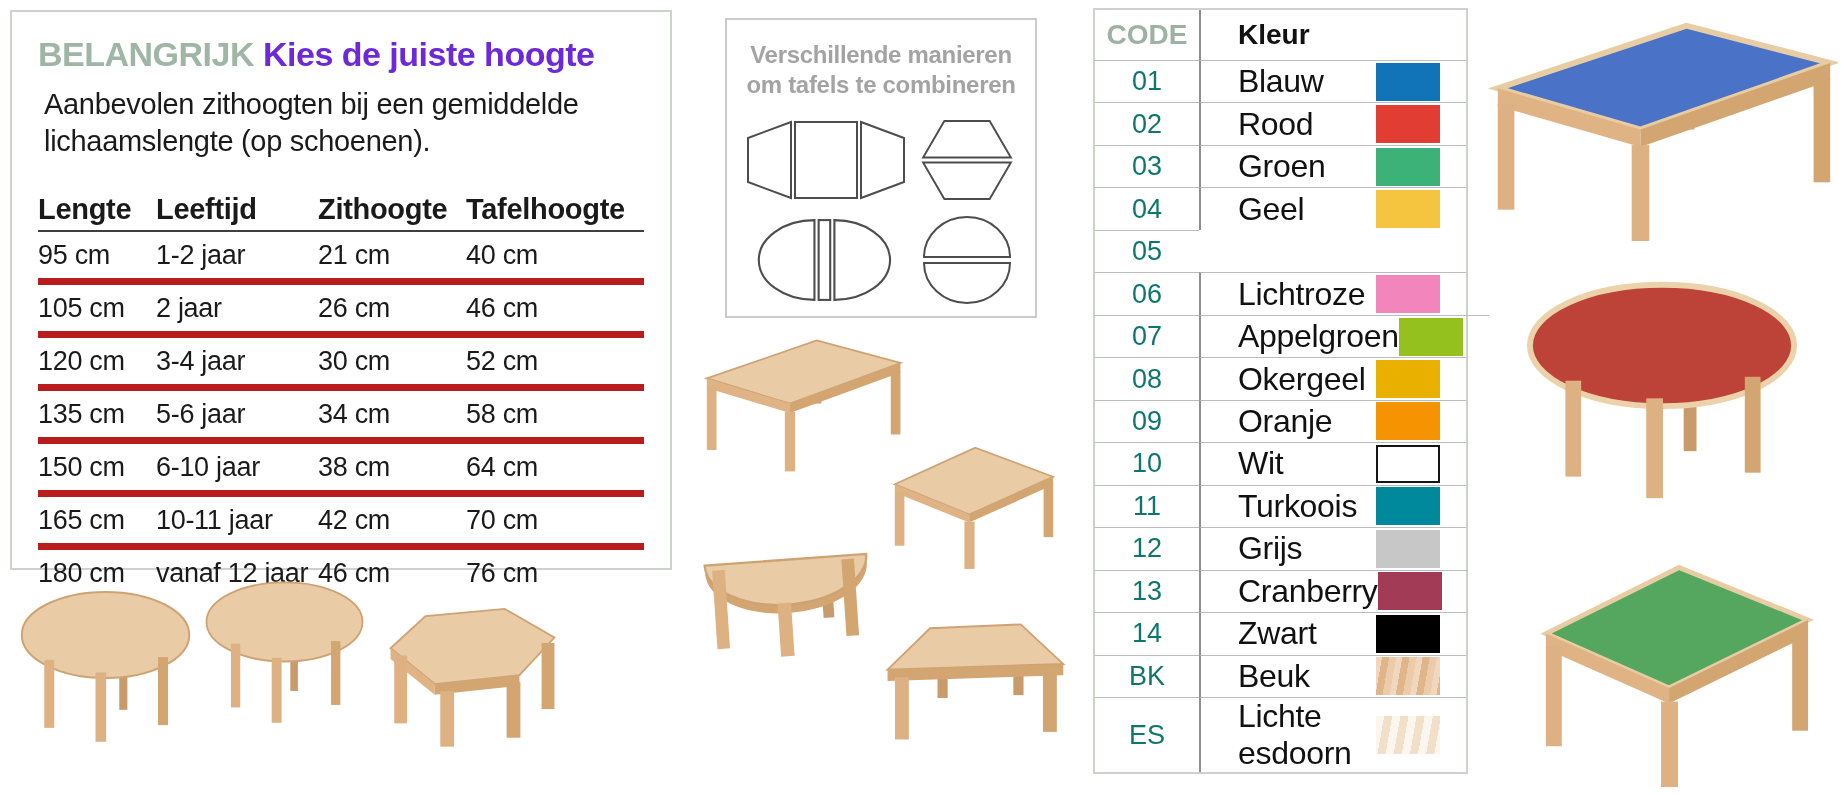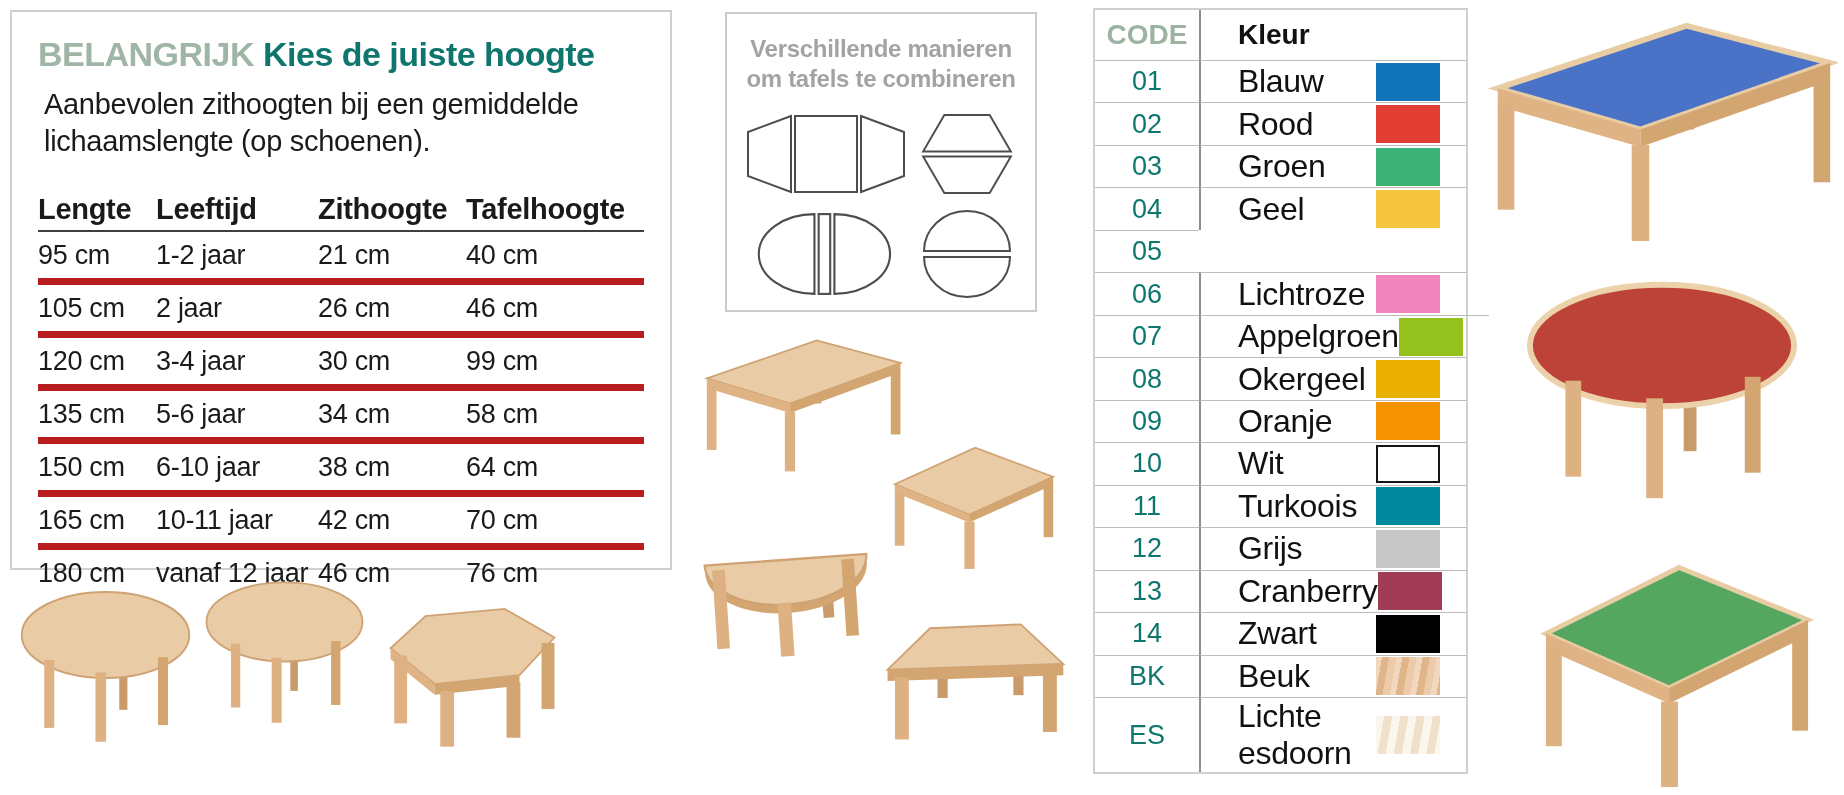--- a/index.html
+++ b/index.html
@@ -4,31 +4,31 @@
 <style>
   html,body{margin:0;padding:0;background:#fff;}
   .canvas{position:relative;width:1844px;height:795px;background:#fff;overflow:hidden;
           font-family:"Liberation Sans",sans-serif;color:#1a1a1a;}
   .panel{position:absolute;box-sizing:border-box;background:#fff;}
 
   
   .left-panel{left:10px;top:10px;width:662px;height:560px;border:2px solid #ccd3cb;padding:22px 26px;}
   .left-panel h1{margin:0;font-size:34px;line-height:40px;font-weight:bold;letter-spacing:-0.5px;}
   .left-panel h1 .hl{color:#9fb5a5;}
-  .left-panel h1 .rest{color:#0f766e;}
+  .left-panel h1 .rest{color:#6d28d9;}
   .subtitle{margin:12px 0 0 6px;font-size:29px;line-height:37px;max-width:565px;letter-spacing:-0.3px;}
   .h-table{margin-top:28px;}
   .h-row{display:grid;grid-template-columns:118px 162px 148px 1fr;align-items:center;height:46px;letter-spacing:-0.3px;}
   .h-head{height:42px;border-bottom:2px solid #3f3f3f;font-weight:bold;font-size:29px;}
   .h-cell{font-size:27px;}
   .h-head .h-cell{font-size:29px;}
   .h-body .h-row + .h-row{border-top:7px solid #b91c1c;}
 
   
-  .combine-panel{left:725px;top:12px;width:312px;height:300px;border:2px solid #cbcbcb;padding:20px 10px 0 10px;}
+  .combine-panel{left:725px;top:18px;width:312px;height:300px;border:2px solid #cbcbcb;padding:20px 10px 0 10px;}
   .combine-title{font-size:24px;line-height:30px;font-weight:bold;color:#a3a3a3;text-align:center;letter-spacing:-0.3px;}
   .shape-grid{margin-top:14px;display:grid;grid-template-columns:162px 100px;grid-auto-rows:92px;
               justify-content:center;align-items:center;justify-items:center;column-gap:10px;row-gap:8px;}
   .shape-grid svg{display:block;}
   .shape-grid path,.shape-grid polygon,.shape-grid rect{fill:none;stroke:#4d4d4d;stroke-width:2;}
 
   
   .color-panel{left:1093px;top:8px;width:375px;height:766px;border:2px solid #ccd3cb;display:flex;flex-direction:column;}
   .c-head{display:grid;grid-template-columns:104px 1fr;height:50px;align-items:center;}
   .c-head .c-code{font-weight:bold;color:#9cb2a2;font-size:28px;text-align:center;}
@@ -72,21 +72,21 @@
           <div class="h-row">
             <div class="h-cell">105 cm</div>
             <div class="h-cell">2 jaar</div>
             <div class="h-cell">26 cm</div>
             <div class="h-cell">46 cm</div>
           </div>
           <div class="h-row">
             <div class="h-cell">120 cm</div>
             <div class="h-cell">3-4 jaar</div>
             <div class="h-cell">30 cm</div>
-            <div class="h-cell">99 cm</div>
+            <div class="h-cell">52 cm</div>
           </div>
           <div class="h-row">
             <div class="h-cell">135 cm</div>
             <div class="h-cell">5-6 jaar</div>
             <div class="h-cell">34 cm</div>
             <div class="h-cell">58 cm</div>
           </div>
           <div class="h-row">
             <div class="h-cell">150 cm</div>
             <div class="h-cell">6-10 jaar</div>

